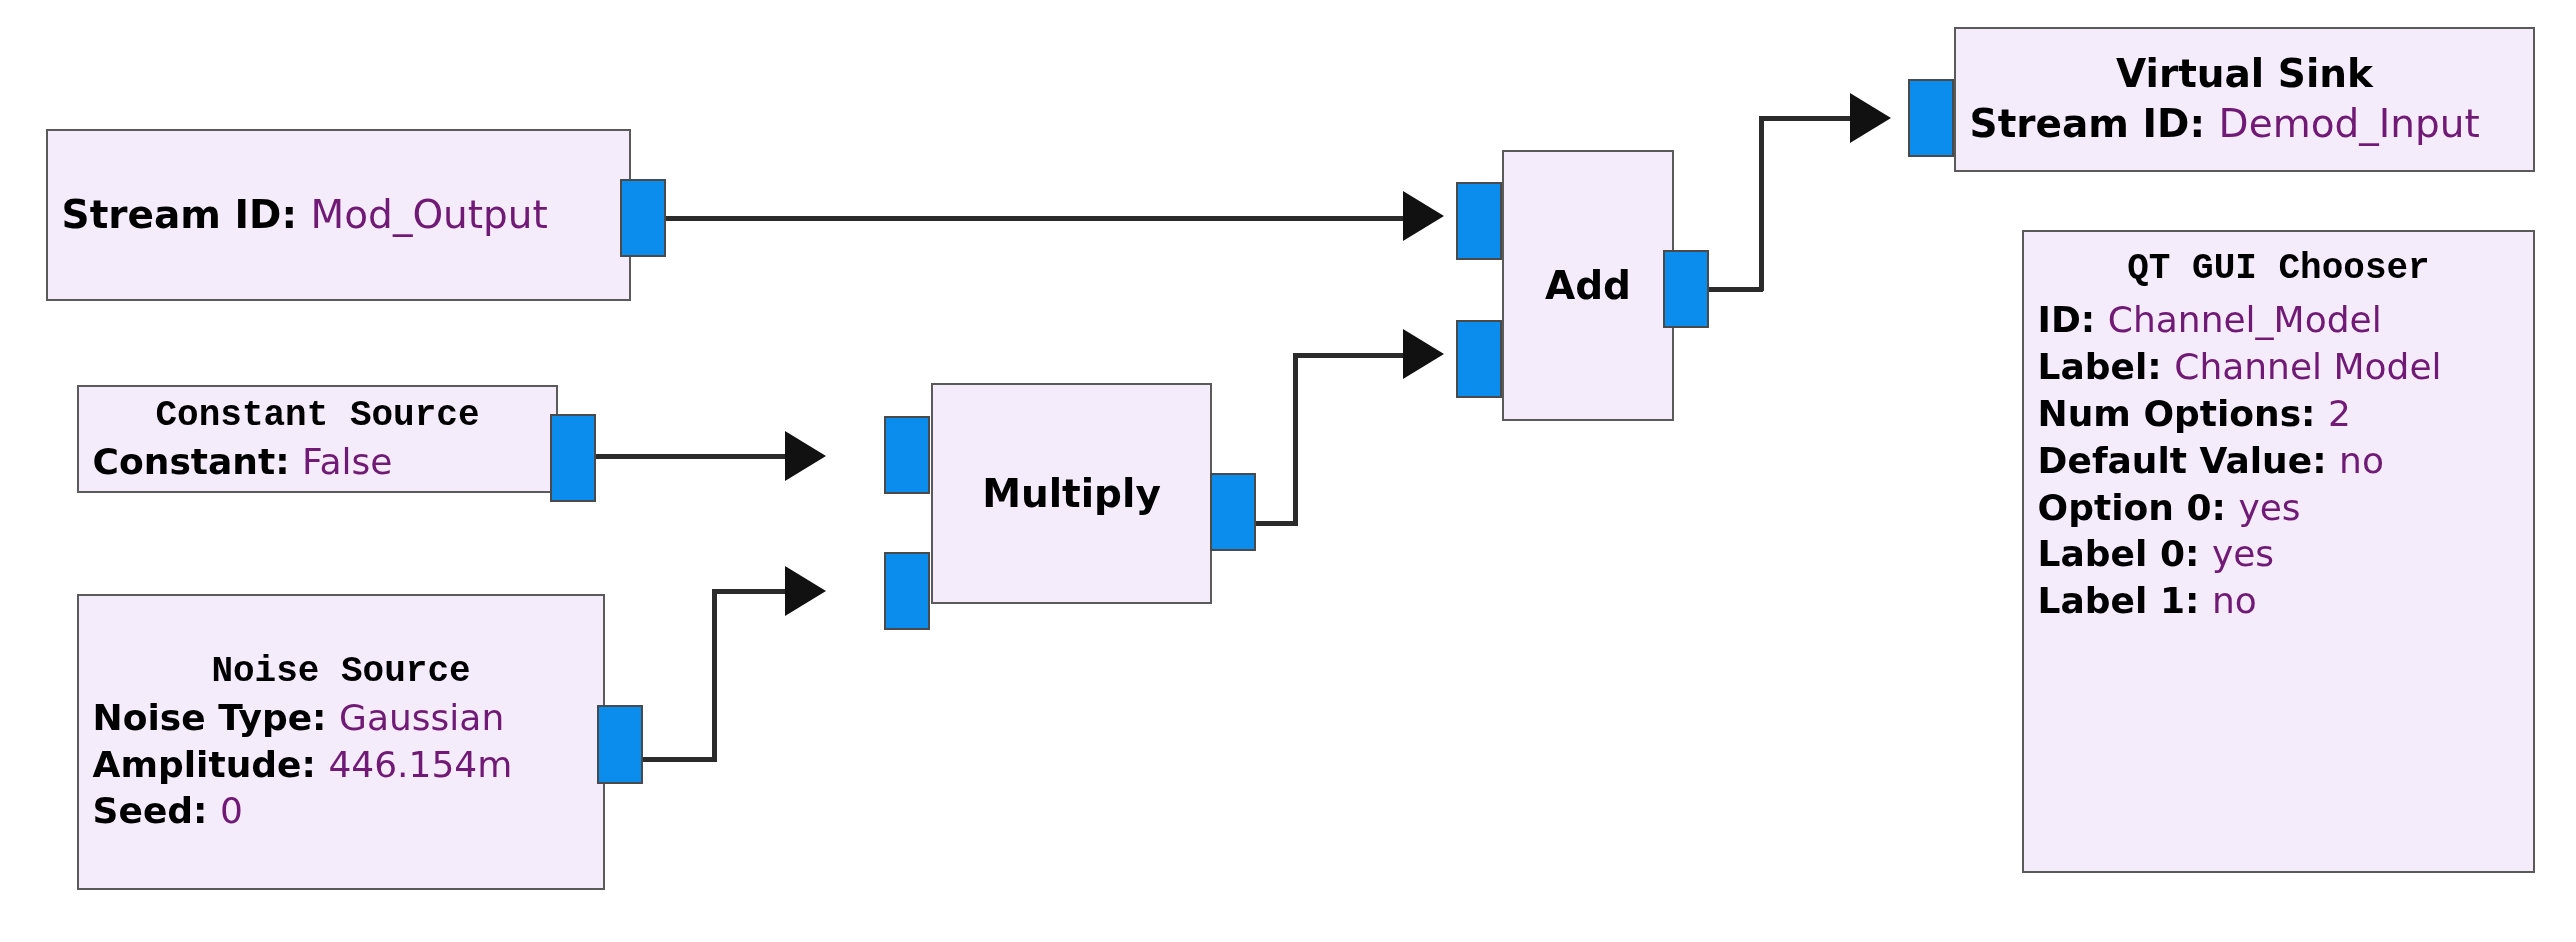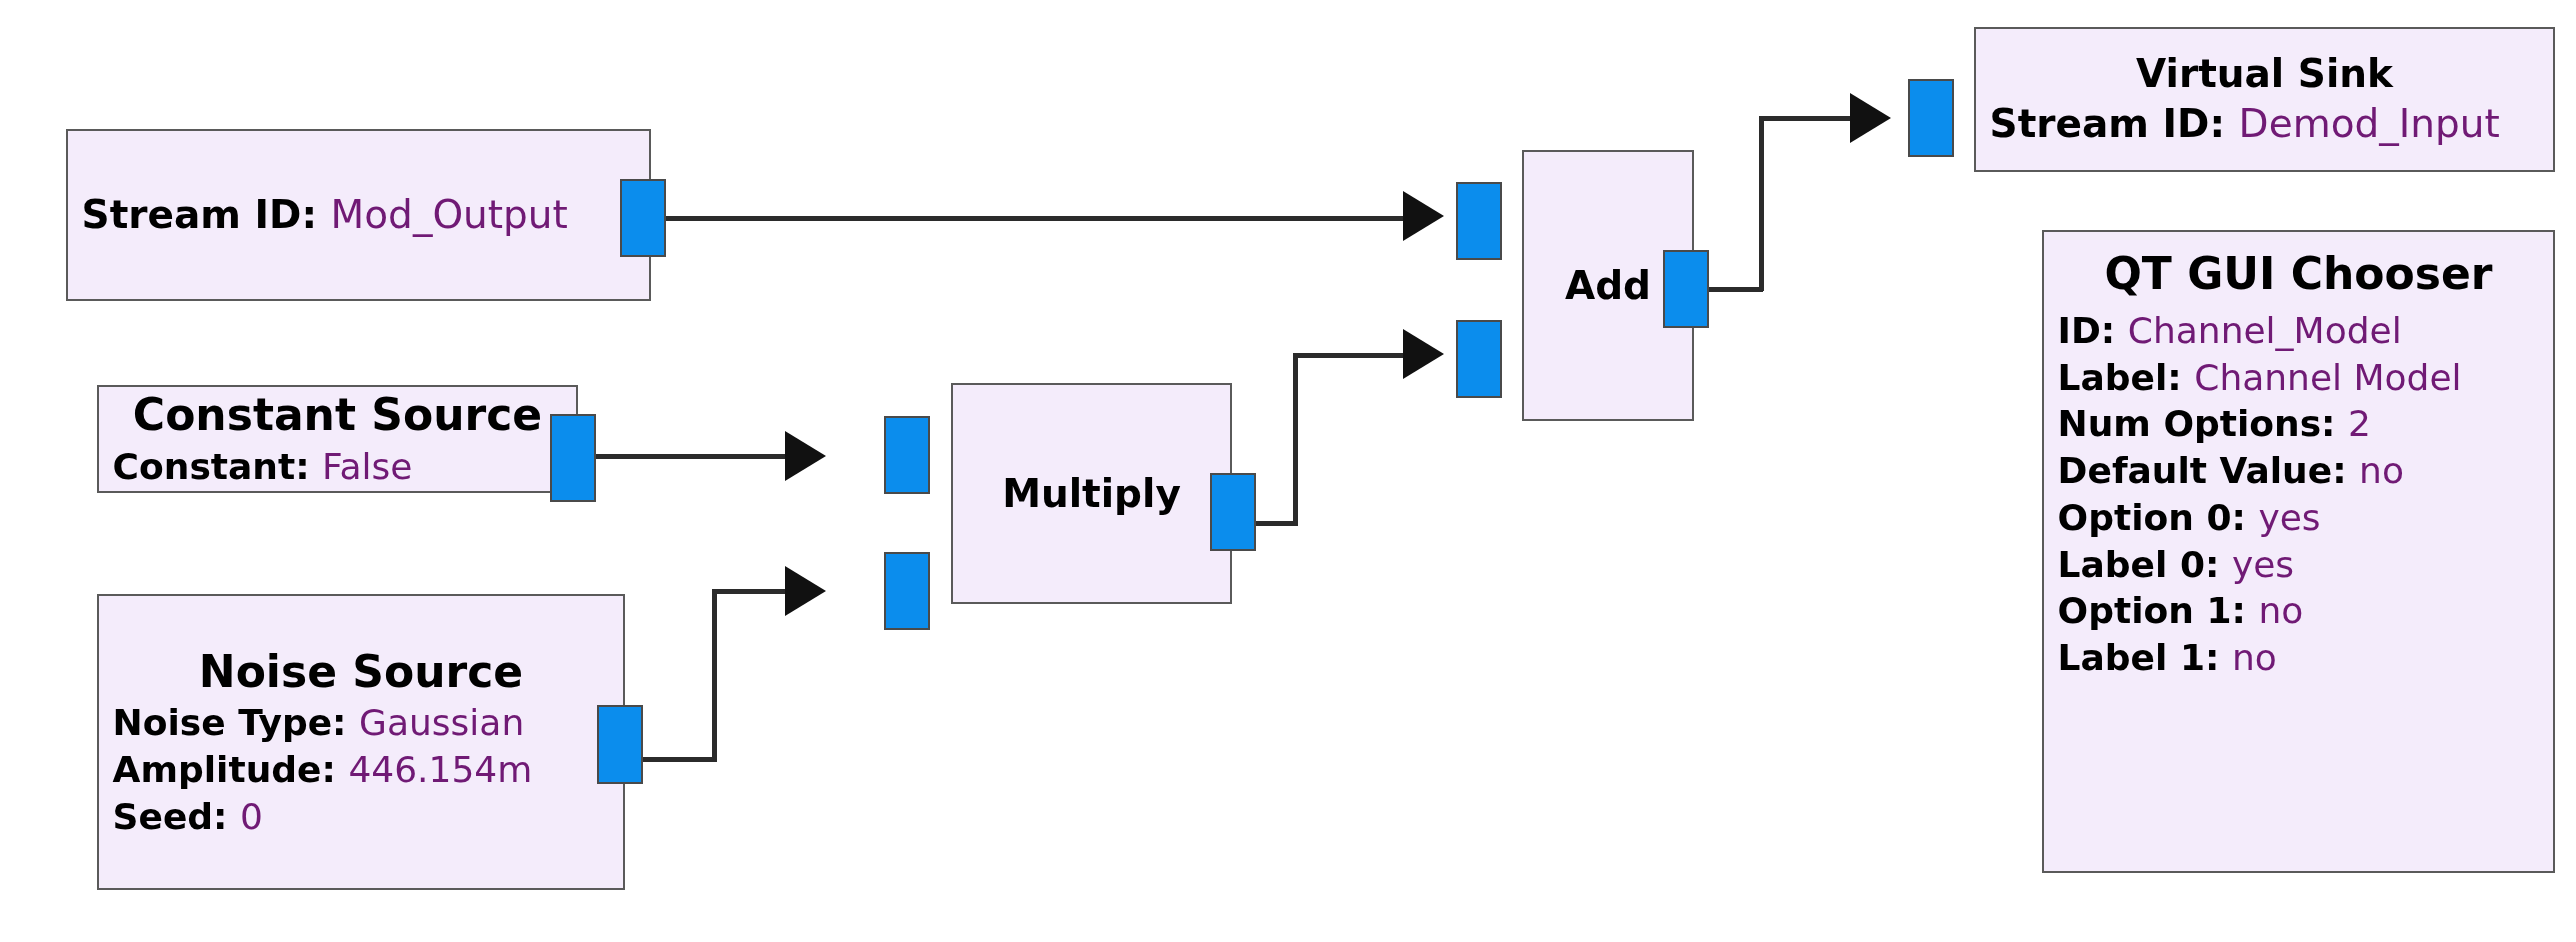--- a/index.html
+++ b/index.html
@@ -24,21 +24,20 @@
     position: absolute;
     box-sizing: border-box;
     background: #f4ecfb;
     border: 2.9px solid #5a5a5a;
     display: flex;
     flex-direction: column;
     justify-content: center;
     align-items: center;
     padding: 5.8px 13.6px;
     z-index: 5;
-    margin-left: 20px;
   }
   .block .btitle {
     font-weight: bold;
     color: #000000;
     text-align: center;
     white-space: nowrap;
     line-height: 1.28;
   }
   .block .brow {
     color: #000000;
@@ -52,21 +51,21 @@
   }
   .block .brow .v {
     font-weight: normal;
     color: #701a75;
   }
 
   
   .big   { font-size: 39px; }
   .big .btitle   { font-size: 39px; }
   .mid   { font-size: 36px; }
-  .mid .btitle   { font-size: 44px; }
+  .mid .btitle   { font-size: 36px; font-family: Liberation Mono, monospace; }
 
   
   .port {
     position: absolute;
     box-sizing: border-box;
     background: #0b8ded;
     border: 2.9px solid #4a4a4a;
     z-index: 7;
   }
 
@@ -193,23 +192,19 @@
     </div>
     <div class="brow">
       <span class="k">Option 0: </span>
       <span class="v">yes</span>
     </div>
     <div class="brow">
       <span class="k">Label 0: </span>
       <span class="v">yes</span>
     </div>
     <div class="brow">
-      <span class="k">Option 1: </span>
-      <span class="v">no</span>
-    </div>
-    <div class="brow">
       <span class="k">Label 1: </span>
       <span class="v">no</span>
     </div>
   </div>
 
 </div>
 
 
 </body></html>

